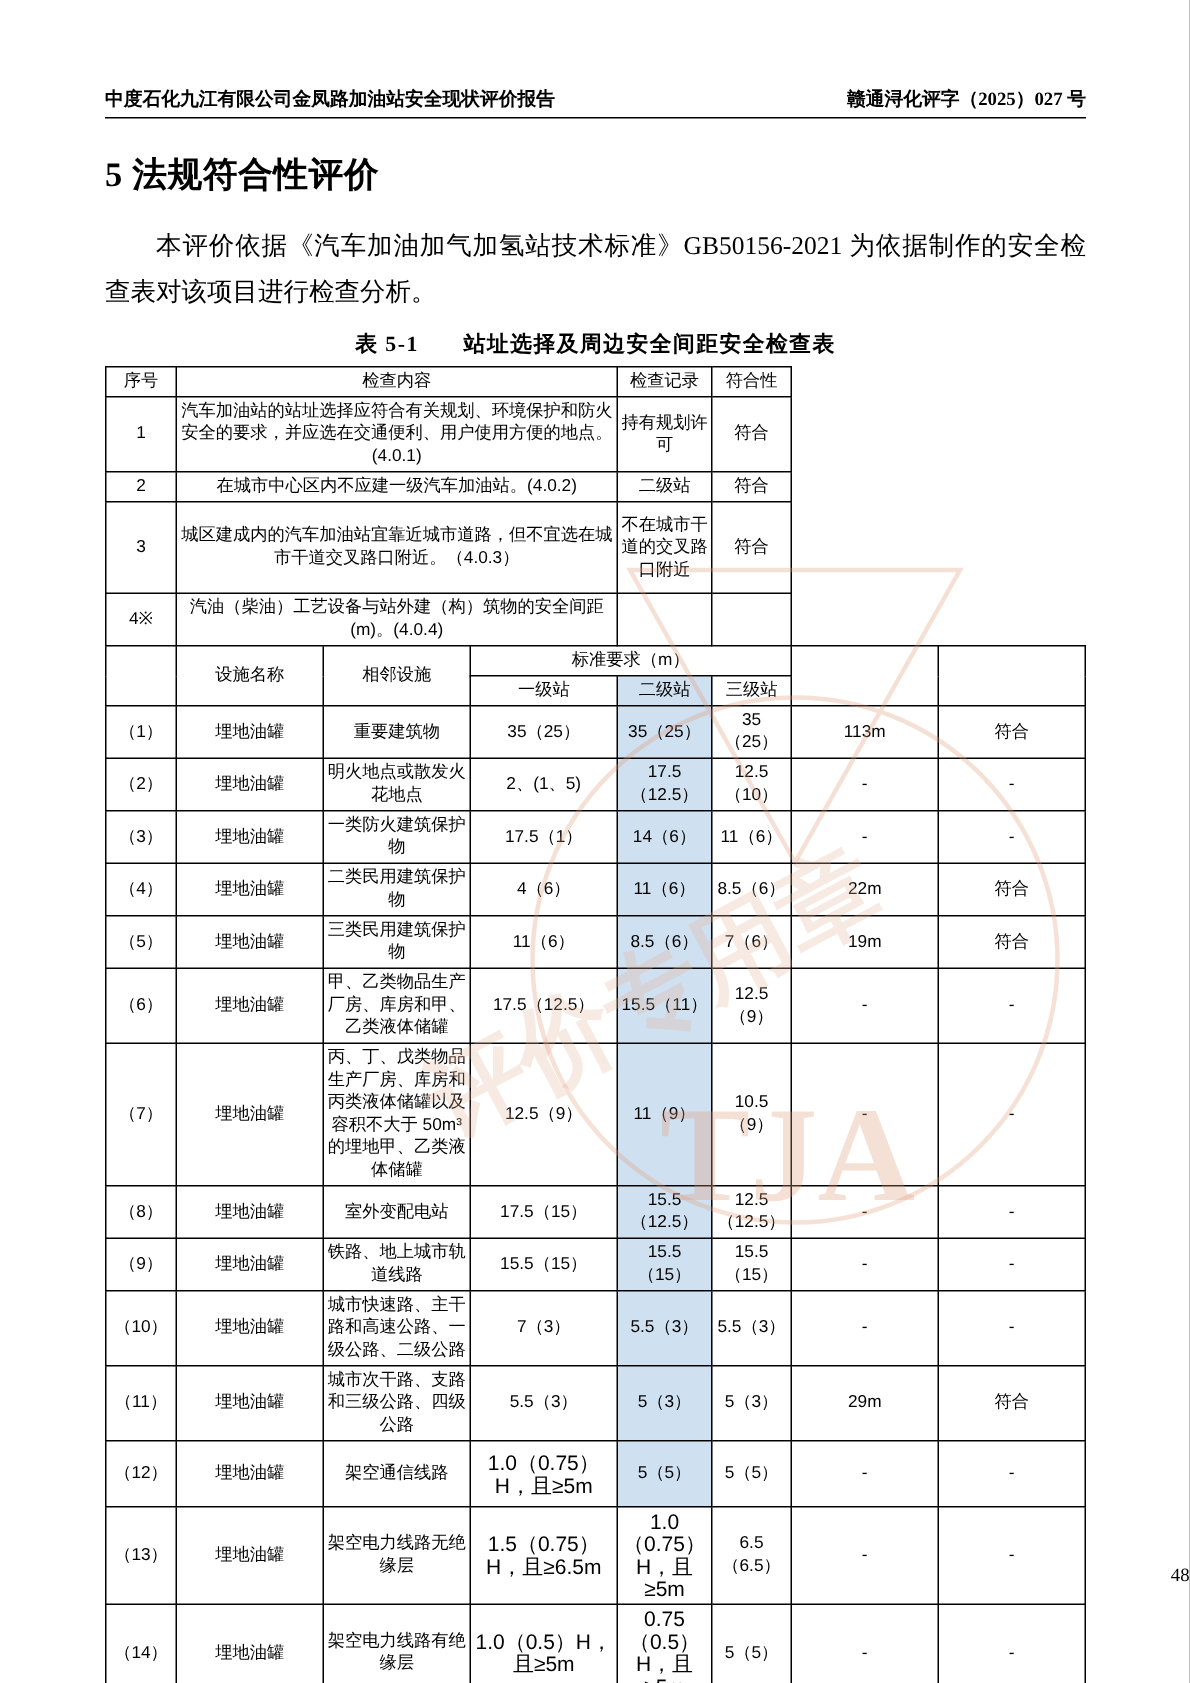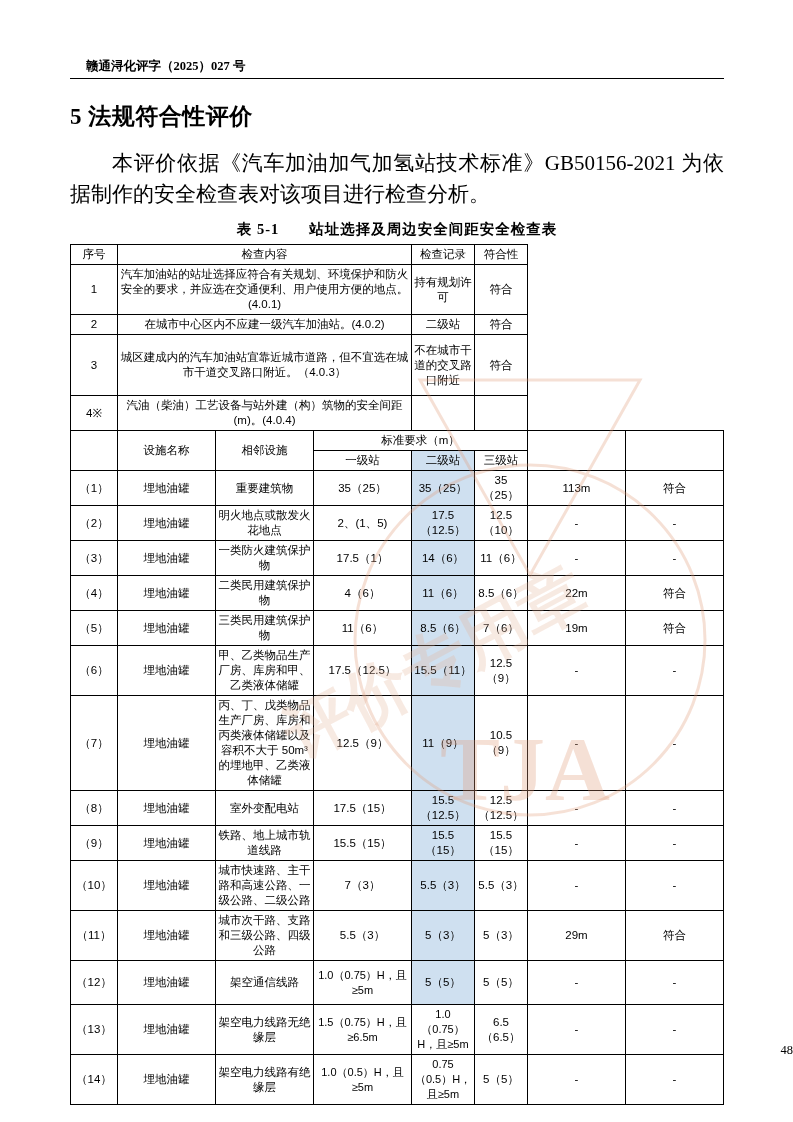--- a/index.html
+++ b/index.html
@@ -43,21 +43,21 @@
     margin: 22px 0 16px 0;
     letter-spacing: 0.5px;
   }
   h2.sub {
     font-size: 15.5px;
     font-weight: bold;
     margin: 19px 0 0 0;
     letter-spacing: 0.5px;
   }
   p.para {
-    font-size: 21px;
+    font-size: 17px;
     line-height: 31px;
     margin: 11px 0 0 0;
     text-align: justify;
     text-indent: 2em;
   }
   .tbl-title {
     text-align: center;
     font-size: 14.5px;
     font-weight: bold;
     margin: 10px 0 5px 0;
@@ -83,21 +83,21 @@
   }
   .hl { background: #cfe0f0; }
   .tall { height: 44px; }
   .r-num { width: 42px; margin-left: 25px; }
   .r-rec { width: 58px; }
   .r-ok  { width: 48px; }
   .c-name { width: 68px; }
   .c-adj  { width: 132px; }
   .c-d1, .c-d2, .c-d3 { width: 88px; }
   .pad-l { padding-left: 6px; padding-right: 6px; }
-  .small { font-size: 11px; }
+  .small { font-size: 14px; }
 
   
   .pageno {
     position: absolute;
     left: 0;
     right: 0;
     top: 1043px;
     text-align: right;
     font-size: 12.5px;
     font-family: "Liberation Serif", serif;
@@ -113,20 +113,21 @@
   .wm svg { position: absolute; }
 </style>
 </head>
 <body>
 
 <div class="page">
 
   <div class="content">
 
     <div class="header">
+      <div class="left">中度石化九江有限公司金凤路加油站安全现状评价报告</div>
       <div class="right">赣通浔化评字（2025）027 号</div>
     </div>
 
     <h1 class="sec">5 法规符合性评价</h1>
     <p class="para">本评价依据《汽车加油加气加氢站技术标准》GB50156-2021 为依据制作的安全检查表对该项目进行检查分析。</p>
 
     <div class="tbl-title">
       <span class="tnum">表 5-1</span><span>站址选择及周边安全间距安全检查表</span>
     </div>
 

